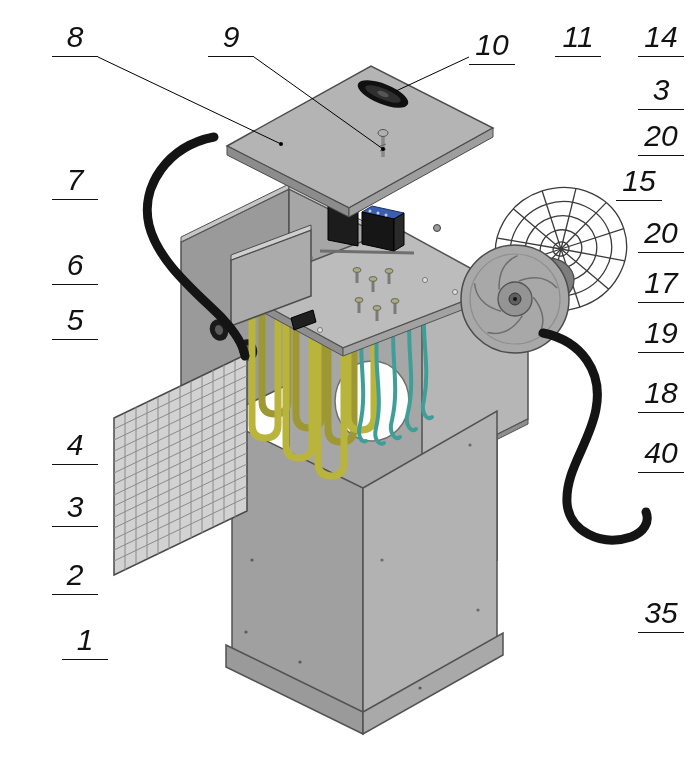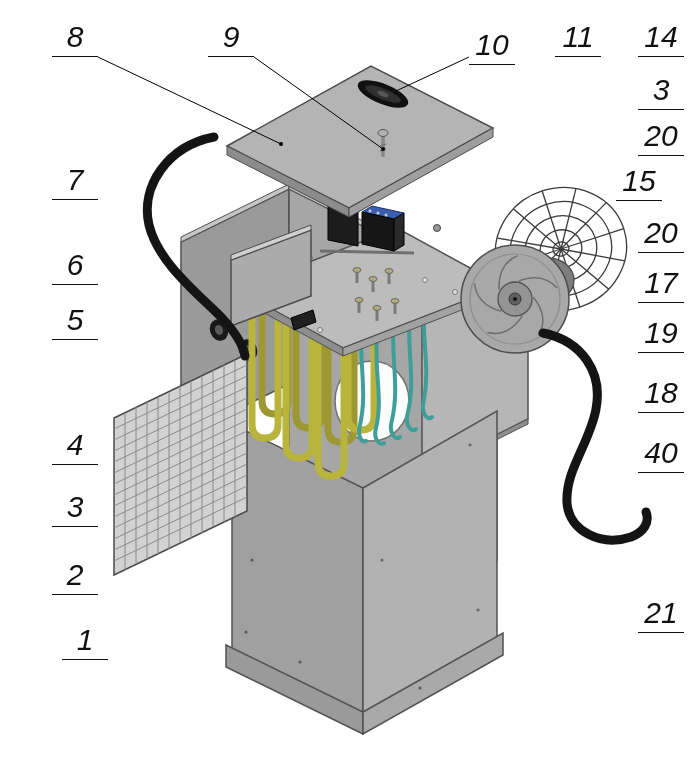--- a/index.html
+++ b/index.html
@@ -295,15 +295,15 @@
 <div class="callout" style="left:555px;top:20px">11</div>
 <div class="callout" style="left:638px;top:20px">14</div>
 <div class="callout" style="left:638px;top:73px">3</div>
 <div class="callout" style="left:638px;top:119px">20</div>
 <div class="callout" style="left:616px;top:164px">15</div>
 <div class="callout" style="left:638px;top:216px">20</div>
 <div class="callout" style="left:638px;top:266px">17</div>
 <div class="callout" style="left:638px;top:316px">19</div>
 <div class="callout" style="left:638px;top:376px">18</div>
 <div class="callout" style="left:638px;top:436px">40</div>
-<div class="callout" style="left:638px;top:596px">21</div>
+<div class="callout" style="left:638px;top:596px">35</div>
 
 </div>
 
 </body></html>

